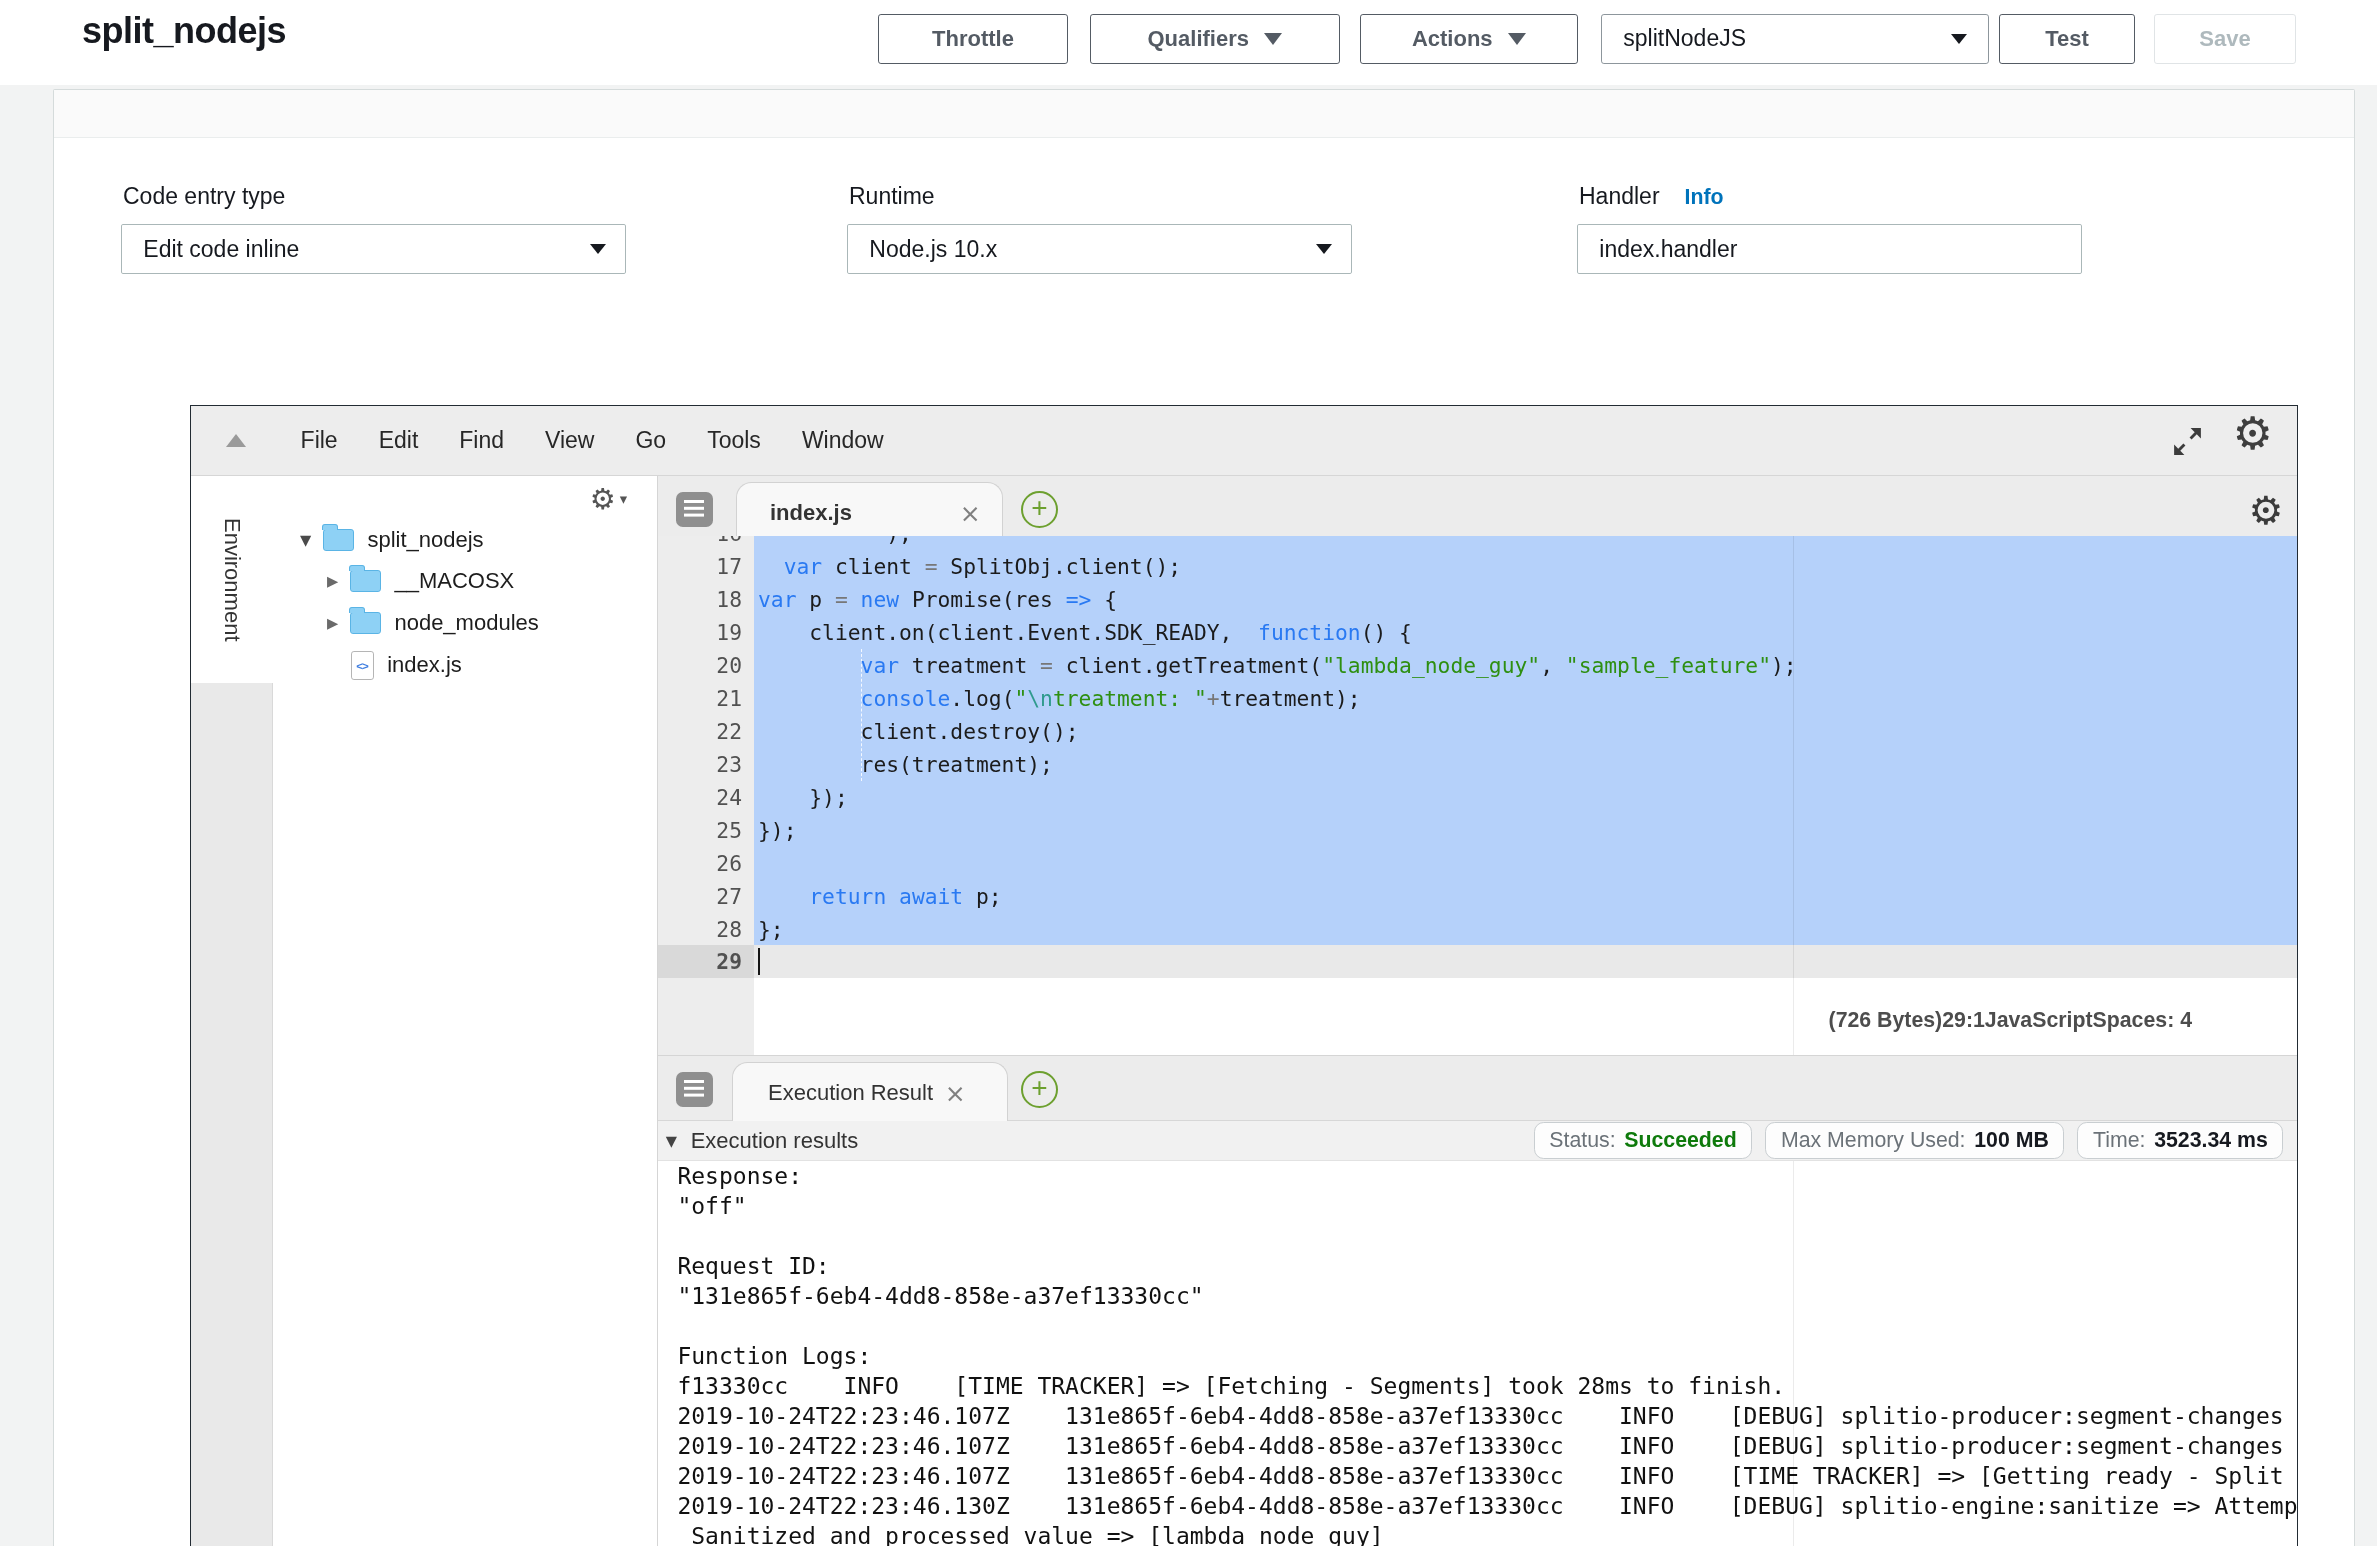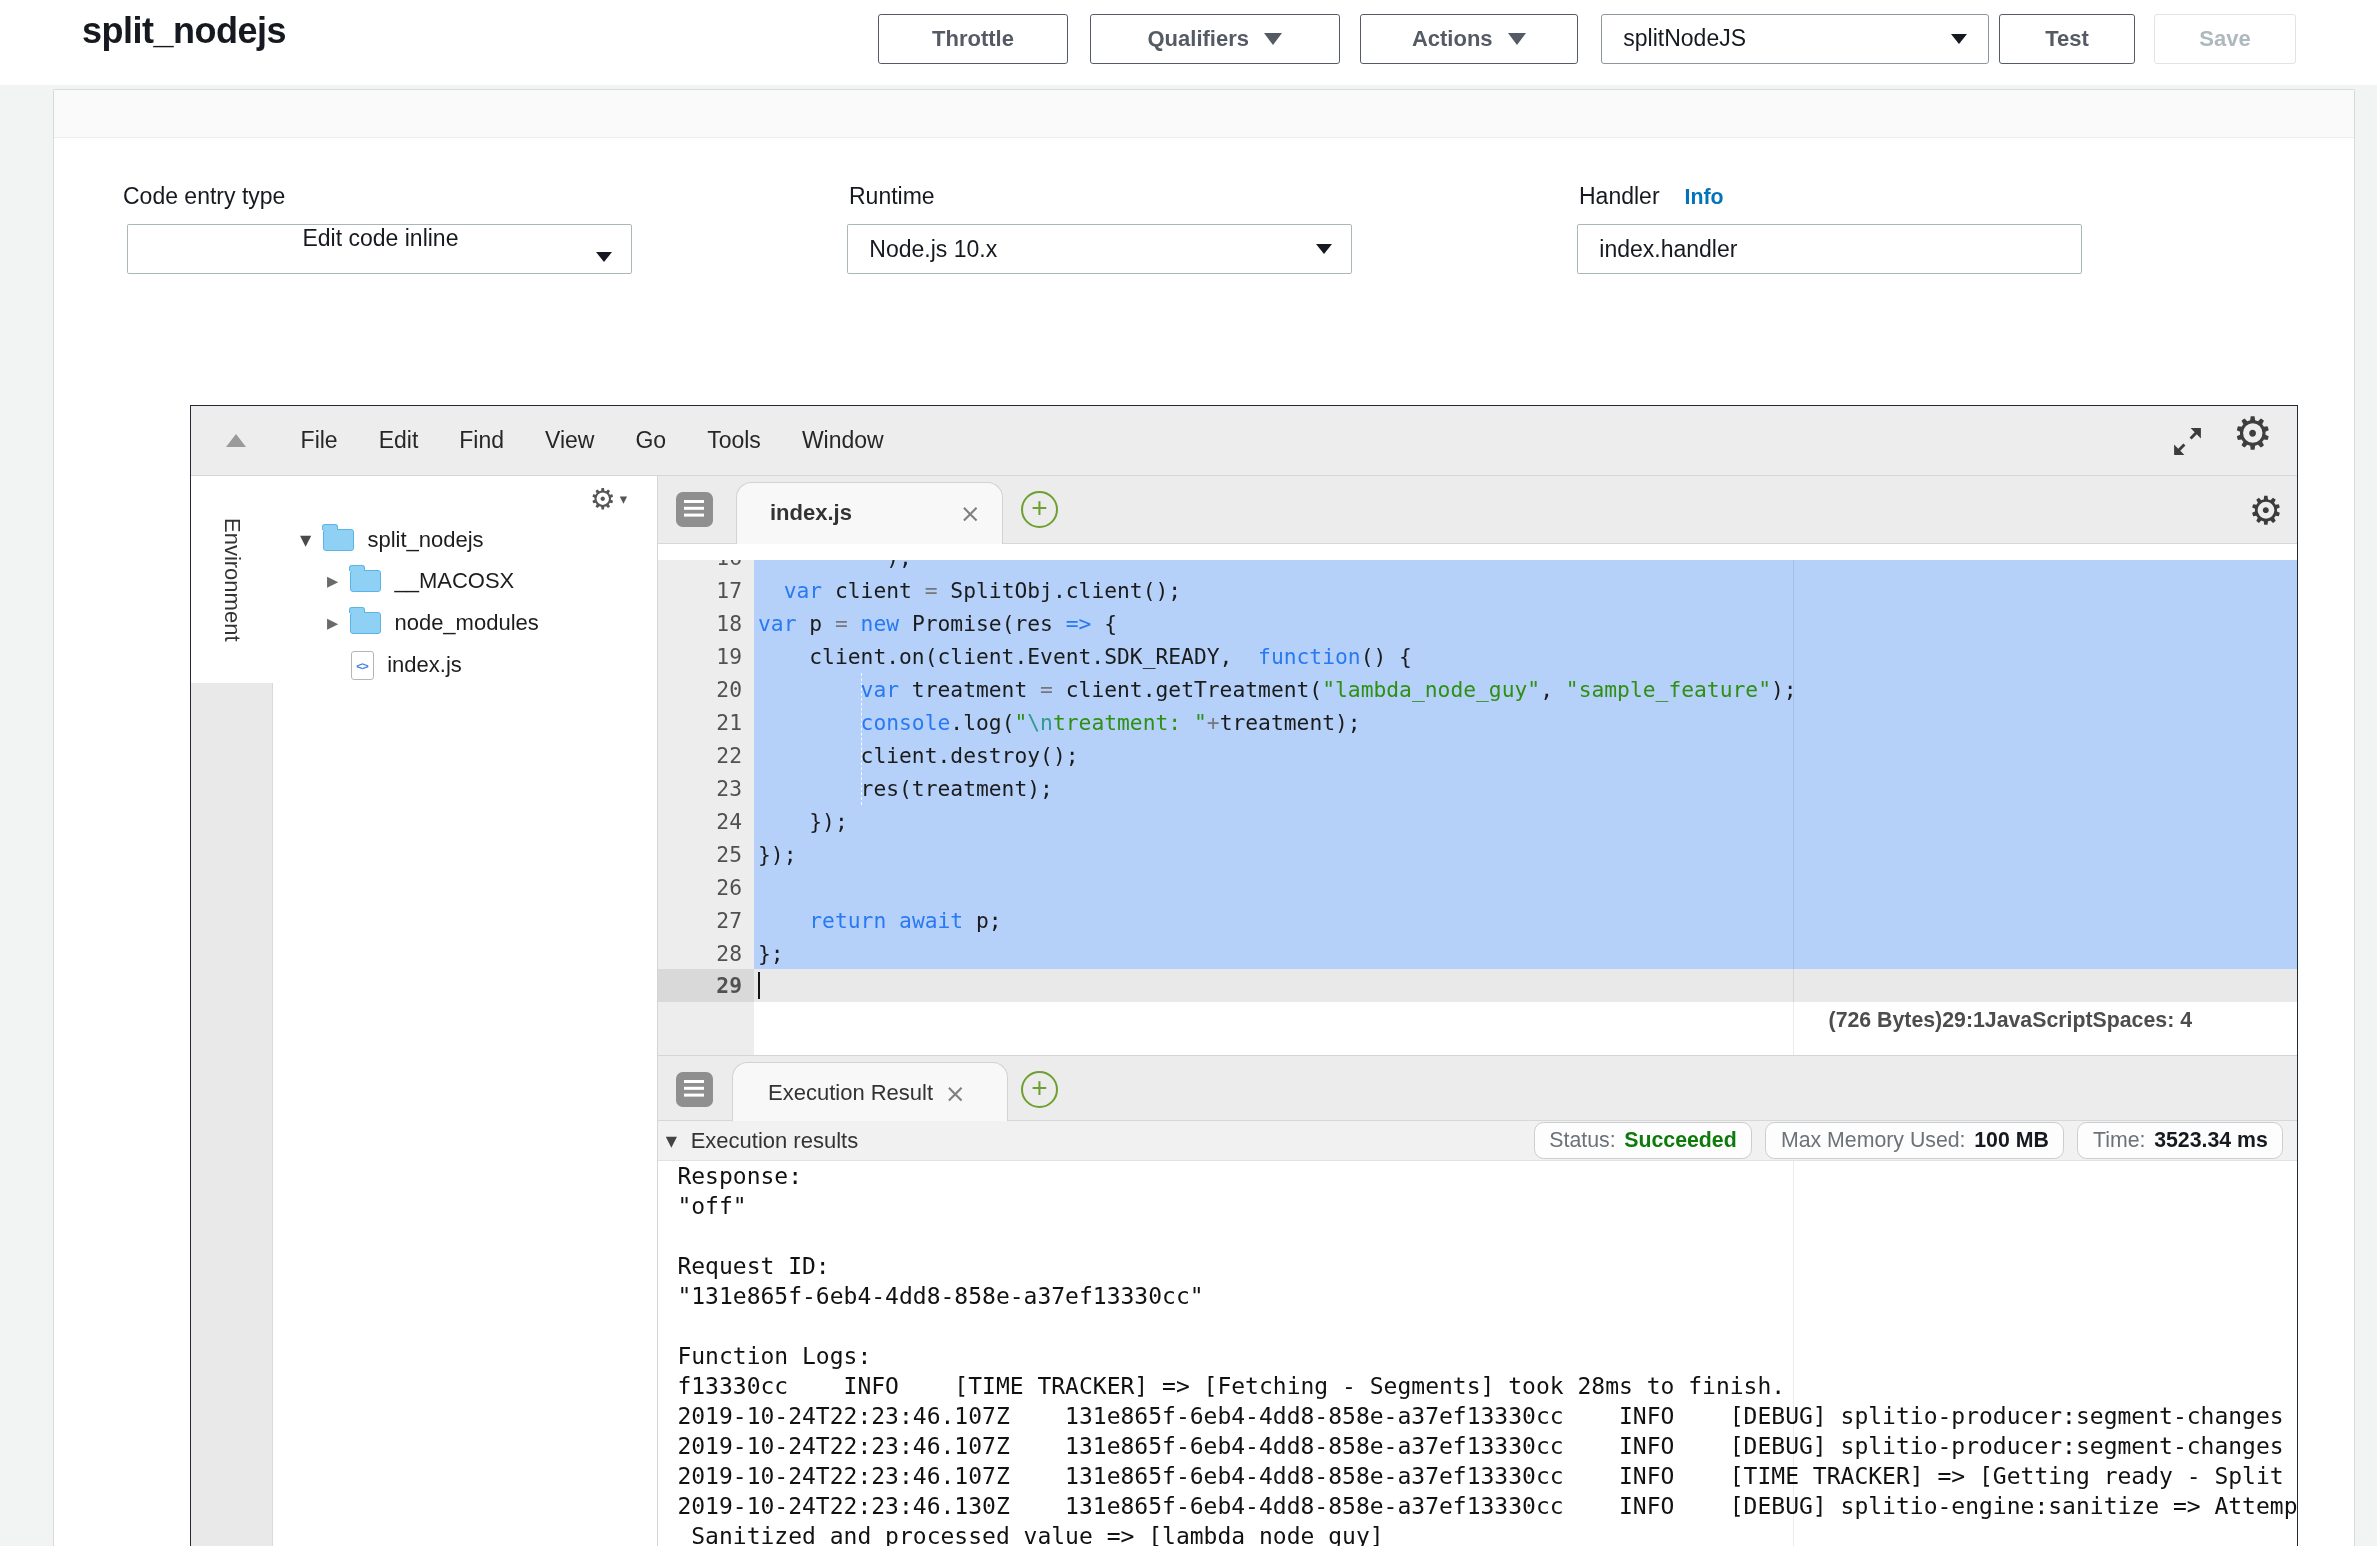--- a/index.html
+++ b/index.html
@@ -25,21 +25,21 @@
   
   #card{position:absolute;left:53px;top:89px;width:2302px;height:1457px;background:#fff;border:1px solid #d5dbdb;border-bottom:none;border-radius:1.9px 1.9px 0 0;box-sizing:border-box;}
   #card-headstrip{position:absolute;left:0;top:0;right:0;height:47px;background:#fafafa;border-bottom:1px solid #eaeded;overflow:hidden;}
   #clip-title{position:absolute;left:82px;top:-30px;font-size:32px;font-weight:700;color:#16191f;white-space:nowrap;}
   #clip-title .info{color:#0073bb;font-size:28px;margin-left:25px;}
 
   .f-label{position:absolute;top:93px;font-size:23px;color:#16191f;}
   .f-box{position:absolute;top:134px;height:50px;width:505px;background:#fff;border:1px solid #aab7b8;border-radius:1.9px;
          box-sizing:border-box;display:flex;align-items:center;font-size:23px;color:#16191f;padding:0 19.4px 0 21.3px;}
   .f-box .caret-down{margin-left:auto;color:#16191f;border-left-width:8.7px;border-right-width:8.7px;border-top-width:10.7px;}
-  #fb-entry{left:73px;flex-direction:column;}#fl-entry{left:69px;}
+  #fb-entry{left:67px;}#fl-entry{left:69px;}
   #fb-runtime{left:793px;}#fl-runtime{left:795px;}
   #fb-handler{left:1523px;}#fl-handler{left:1525px;}
   #handler-info{color:#0073bb;font-weight:700;font-size:21.3px;margin-left:25px;}
 
   
   #ide{position:absolute;left:136px;top:315px;width:2108px;height:1169px;border:1.9px solid #222b33;background:#fff;box-sizing:border-box;}
   #menubar{position:absolute;left:0;top:0;right:0;height:70px;background:#ededed;border-bottom:1px solid #d6d6d6;
            display:flex;align-items:center;padding-left:35px;box-sizing:border-box;}
   .collapse-tri{width:0;height:0;border-left:10.7px solid transparent;border-right:10.7px solid transparent;border-bottom:13.6px solid #9a9a9a;margin-right:13.6px;}
   .menu-item{font-size:23px;color:#272727;margin-left:41px;cursor:pointer;}
@@ -79,21 +79,21 @@
   #tab-results{left:74px;width:276px;padding-left:35px;}
   #tab-results .tname{font-size:22px;color:#333;}
   .tab-close{margin-left:auto;margin-right:21.3px;color:#808080;font-size:25px;cursor:pointer;font-family:"DejaVu Sans",sans-serif;}
   .tab-close::before{content:"\00D7";}
   #tab-results .tab-close{margin-left:11.6px;margin-right:13.6px;}
   .plus-btn{position:absolute;left:363px;top:14.6px;width:37px;height:37px;border:2.9px solid #6da02f;border-radius:50%;
             box-sizing:border-box;color:#6da02f;display:flex;align-items:center;justify-content:center;cursor:pointer;}
   .plus-btn::before{content:"+";font-size:28px;margin-top:-2.9px;}
 
   
-  #code-area{position:absolute;left:0;right:0;top:84px;height:641px;background:#fff;overflow:hidden;}
+  #code-area{position:absolute;left:0;right:0;top:60px;height:641px;background:#fff;overflow:hidden;}
   #gutter-bg{position:absolute;left:0;top:0;width:96px;bottom:0;background:#ededed;}
   #selection{position:absolute;left:96px;right:0;top:0;height:429px;background:#b5d1fa;}
   #active-line{position:absolute;left:96px;right:0;top:409px;height:33px;background:#e9e9e9;}
   #active-gutter{position:absolute;left:0;width:96px;top:409px;height:33px;background:#d9d9d9;}
   #indent-guide{position:absolute;left:203px;top:113px;height:132px;border-left:1px dashed rgba(255,255,255,0.85);}
   .margin-line{position:absolute;left:1135px;top:0;bottom:0;width:1px;background:rgba(0,0,0,0.08);}
   #cursor{position:absolute;left:100px;top:412px;width:1.9px;height:27px;background:#151515;}
   .gut-num{position:absolute;left:0;width:84px;height:33px;line-height:33px;text-align:right;
            font-family:"DejaVu Sans Mono",monospace;font-size:21.3px;color:#515151;}
   .code-line{position:absolute;left:100px;height:33px;line-height:33px;margin:0;

